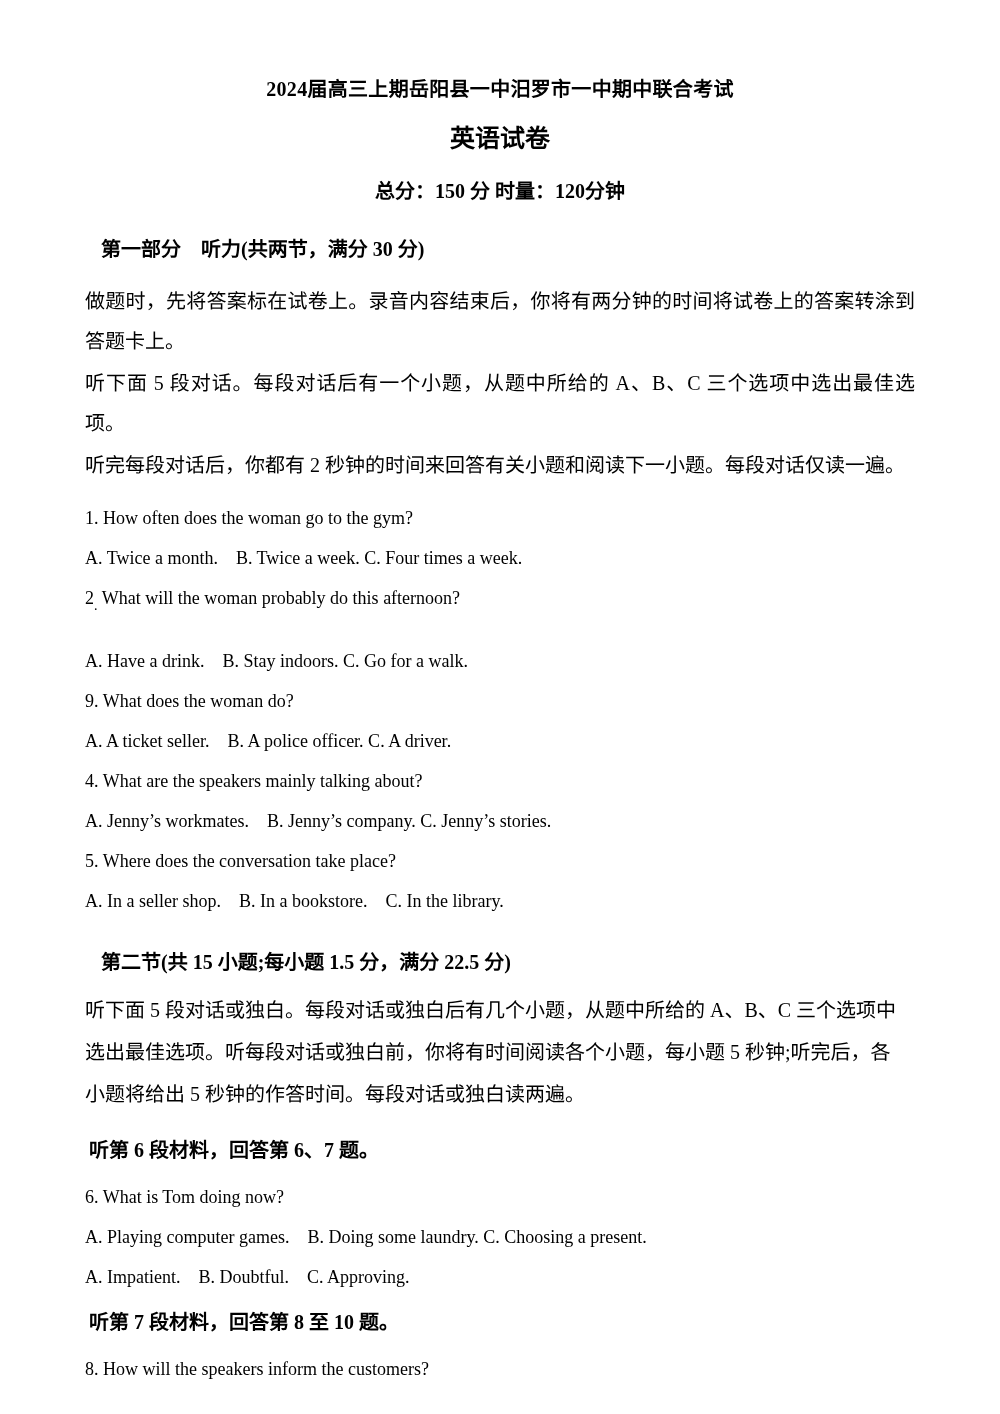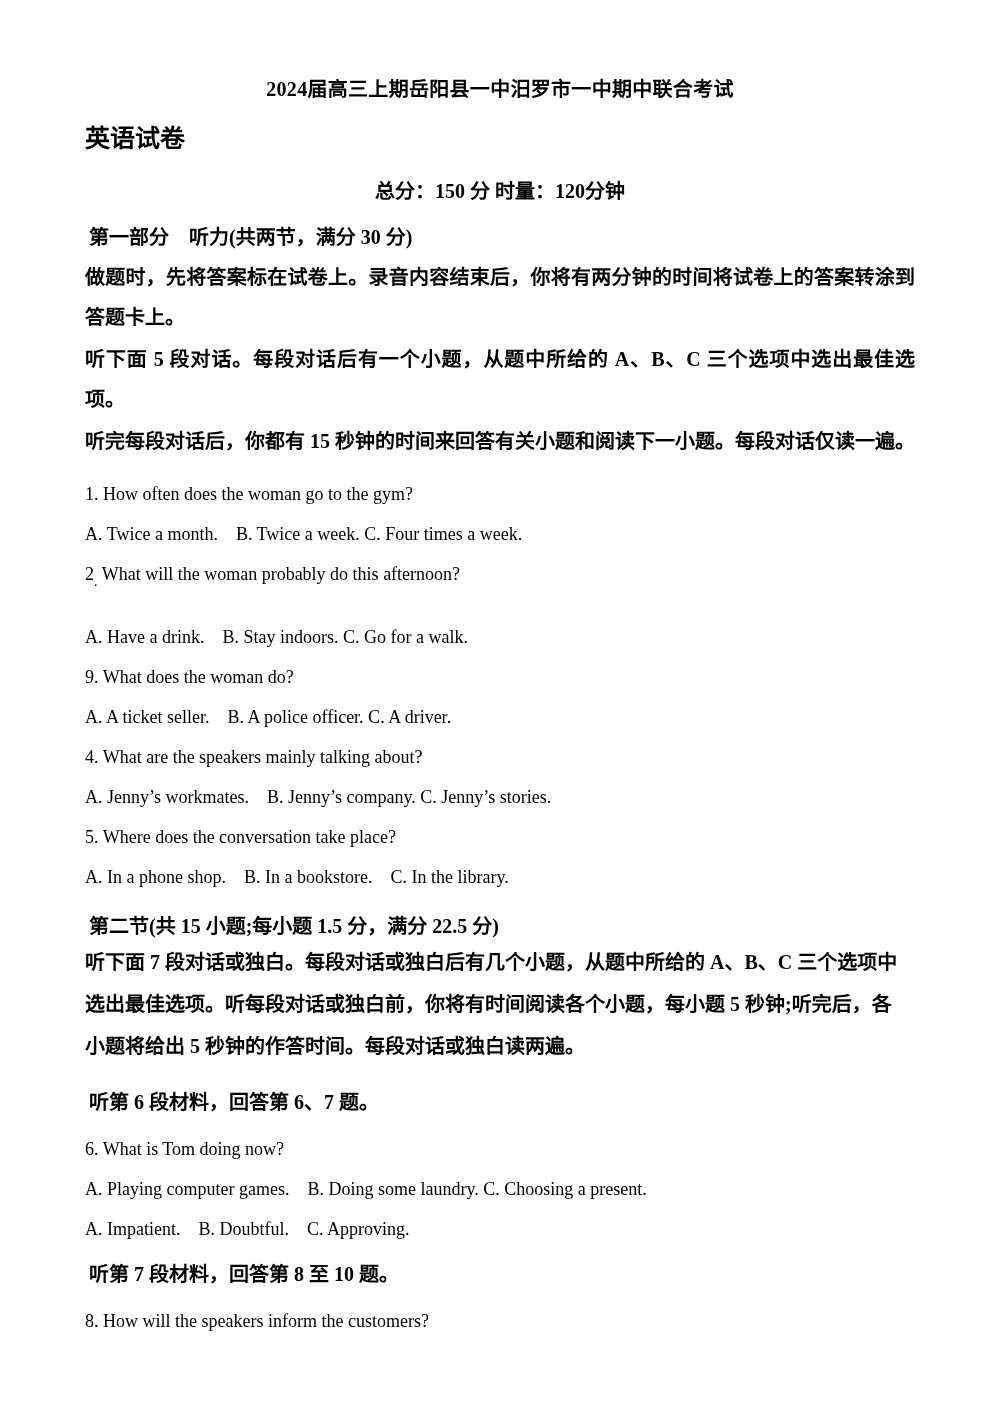--- a/index.html
+++ b/index.html
@@ -31,48 +31,48 @@
   .doc-title {
     text-align: center;
     font-weight: bold;
     font-size: 20px;
     line-height: 1.15;
     margin: 0;
     padding-top: 78px;
     letter-spacing: 0.3px;
   }
   .doc-subtitle {
-    text-align: left;
+    text-align: center;
     font-weight: bold;
     font-size: 25px;
     line-height: 1.15;
     margin: 0;
     padding-top: 24px;
   }
   .doc-score-line {
     text-align: center;
     font-weight: bold;
     font-size: 20px;
     line-height: 1.2;
     margin: 0;
     padding-top: 25px;
   }
 
   
   .cn-head {
     font-size: 20px;
     font-weight: bold;
     line-height: 1.0;
-    margin: 4px;
+    margin: 16px;
     padding-top: 20px;
     text-align: left;
   }
   .cn-para {
     font-size: 20px;
-    font-weight: bold;
+    font-weight: normal;
     line-height: 40px;
     margin: 0;
     padding-top: 6px;
     text-align: justify;
     text-justify: inter-ideograph;
     text-align-last: left;
   }
   .cn-para.tight {
     padding-top: 2px;
   }
@@ -121,39 +121,39 @@
 <div class="page">
 
   <h1 class="doc-title">2024届高三上期岳阳县一中汨罗市一中期中联合考试</h1>
   <h2 class="doc-subtitle">英语试卷</h2>
   <p class="doc-score-line">总分：150 分 时量：120分钟</p>
 
   <p class="cn-head">第一部分　听力(共两节，满分 30 分)</p>
   <p class="cn-para">做题时，先将答案标在试卷上。录音内容结束后，你将有两分钟的时间将试卷上的答案转涂到答题卡上。</p>
 
   <p class="cn-para tight">听下面 5 段对话。每段对话后有一个小题，从题中所给的 A、B、C 三个选项中选出最佳选项。</p>
-  <p class="cn-para tight">听完每段对话后，你都有 15 秒钟的时间来回答有关小题和阅读下一小题。每段对话仅读一遍。</p>
+  <p class="cn-para tight">听完每段对话后，你都有 2 秒钟的时间来回答有关小题和阅读下一小题。每段对话仅读一遍。</p>
 
   <p class="q-line first-after-cn">1. How often does the woman go to the gym?</p>
   <p class="opt-line">A. Twice a month.　B. Twice a week. C. Four times a week.</p>
 
   <p class="q-line"><span>2</span><span class="q-num-dot-low">.</span><span> What will the woman probably do this afternoon?</span></p>
   <p class="opt-line extra-gap">A. Have a drink.　B. Stay indoors. C. Go for a walk.</p>
 
   <p class="q-line">9. What does the woman do?</p>
   <p class="opt-line">A. A ticket seller.　B. A police officer. C. A driver.</p>
 
   <p class="q-line">4. What are the speakers mainly talking about?</p>
   <p class="opt-line">A. Jenny’s workmates.　B. Jenny’s company. C. Jenny’s stories.</p>
 
   <p class="q-line">5. Where does the conversation take place?</p>
-  <p class="opt-line">A. In a phone shop.　B. In a bookstore.　C. In the library.</p>
+  <p class="opt-line">A. In a seller shop.　B. In a bookstore.　C. In the library.</p>
 
   <p class="cn-head" style="padding-top:26px;">第二节(共 15 小题;每小题 1.5 分，满分 22.5 分)</p>
-  <p class="cn-para tight">听下面 7 段对话或独白。每段对话或独白后有几个小题，从题中所给的 A、B、C 三个选项中</p>
+  <p class="cn-para tight">听下面 5 段对话或独白。每段对话或独白后有几个小题，从题中所给的 A、B、C 三个选项中</p>
   <p class="cn-para tight">选出最佳选项。听每段对话或独白前，你将有时间阅读各个小题，每小题 5 秒钟;听完后，各</p>
   <p class="cn-para tight">小题将给出 5 秒钟的作答时间。每段对话或独白读两遍。</p>
 
   <p class="cn-material">听第 6 段材料，回答第 6、7 题。</p>
   <p class="q-line first-after-cn">6. What is Tom doing now?</p>
   <p class="opt-line">A. Playing computer games.　B. Doing some laundry. C. Choosing a present.</p>
   <p class="opt-line">A. Impatient.　B. Doubtful.　C. Approving.</p>
 
   <p class="cn-material">听第 7 段材料，回答第 8 至 10 题。</p>
   <p class="q-line first-after-cn">8. How will the speakers inform the customers?</p>

